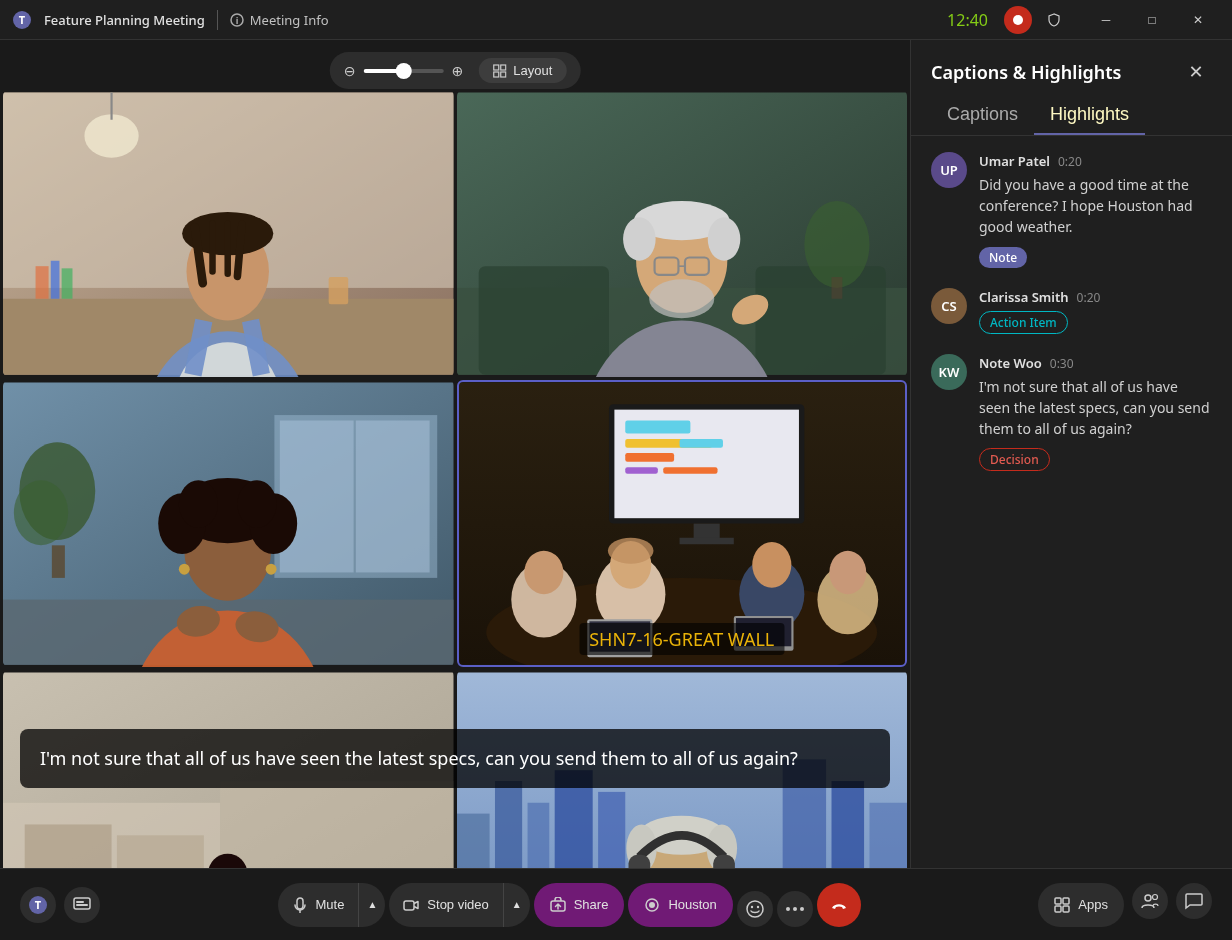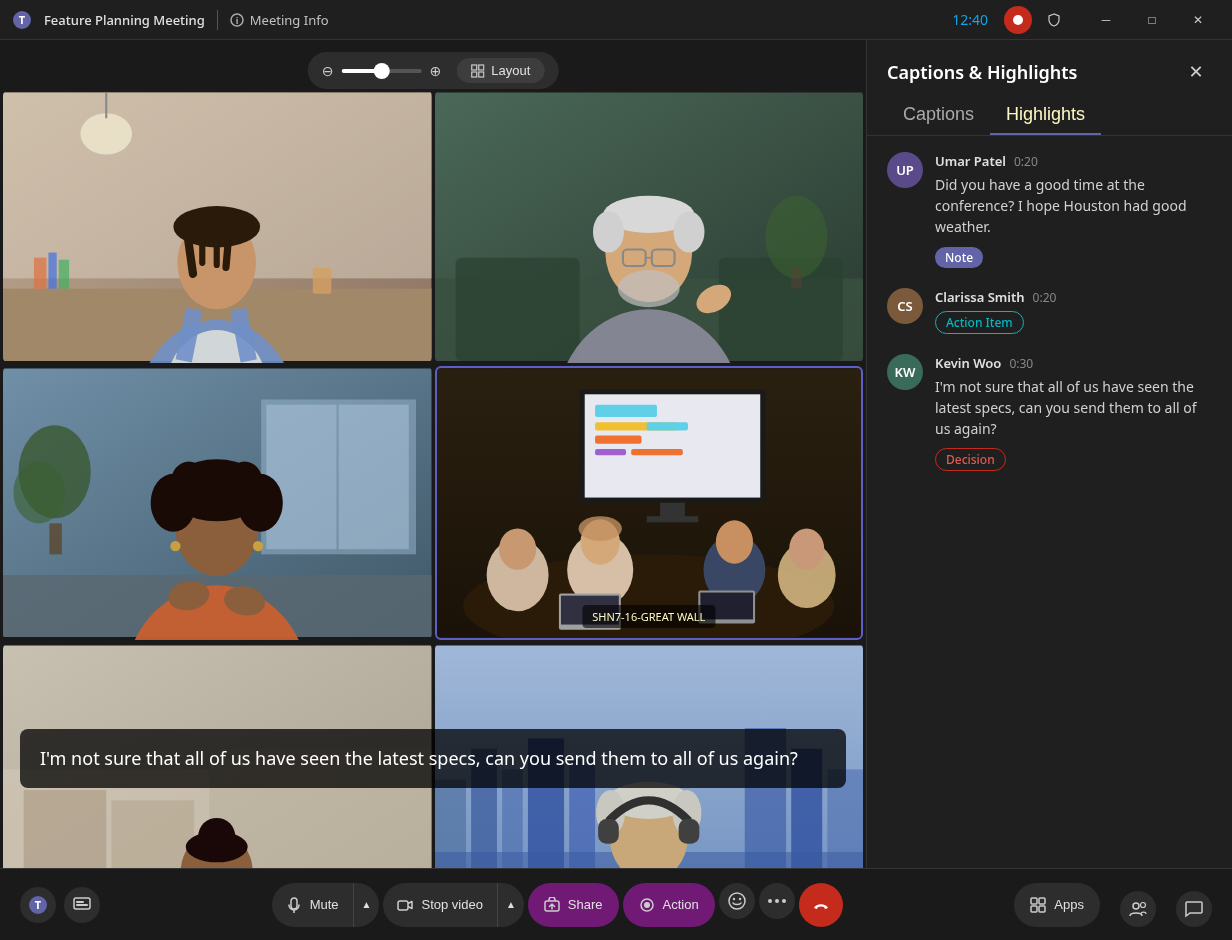--- a/index.html
+++ b/index.html
@@ -54,22 +54,22 @@
       font-size: 13px;
       color: #c0c0c0;
       cursor: pointer;
     }
     .title-bar-right {
       display: flex;
       align-items: center;
       gap: 8px;
     }
     .title-time {
-      font-size: 14px;
-      color: #0ea5e9;
+      font-size: 16px;
+      color: #84cc16;
       margin-right: 8px;
     }
     .title-btn {
       width: 28px;
       height: 28px;
       border-radius: 50%;
       display: flex;
       align-items: center;
       justify-content: center;
       background: transparent;
@@ -174,22 +174,22 @@
       margin-left: 8px;
     }
 
     
     .room-label {
       position: absolute;
       bottom: 12px;
       left: 50%;
       transform: translateX(-50%);
       background: rgba(0,0,0,0.6);
-      color: #fef9c3;
-      font-size: 11px;
+      color: #eab308;
+      font-size: 18px;
       padding: 4px 10px;
       border-radius: 4px;
       white-space: nowrap;
     }
 
     
     .caption-overlay {
       position: absolute;
       bottom: 80px;
       left: 20px;
@@ -198,21 +198,21 @@
       border-radius: 8px;
       padding: 16px 20px;
       font-size: 18px;
       color: #fff;
       line-height: 1.5;
       z-index: 5;
     }
 
     
     .sidebar {
-      width: 366px;
+      width: 322px;
       background: #1f1f1f;
       display: flex;
       flex-direction: column;
       border-left: 1px solid #333;
       flex-shrink: 0;
     }
 
     .sidebar-header {
       display: flex;
       align-items: center;
@@ -335,27 +335,27 @@
       border-top: 1px solid #333;
       flex-shrink: 0;
     }
     .toolbar-left {
       display: flex;
       align-items: center;
       gap: 8px;
     }
     .toolbar-center {
       display: flex;
+      align-items: flex-end;
+      gap: 4px;
+    }
+    .toolbar-right {
+      display: flex;
       align-items: flex-start;
-      gap: 4px;
-    }
-    .toolbar-right {
-      display: flex;
-      align-items: flex-end;
-      gap: 20px;
+      gap: 8px;
     }
     .tool-btn {
       background: #701a75;
       border: none;
       color: #e0e0e0;
       border-radius: 24px;
       padding: 10px 16px;
       font-size: 13px;
       cursor: pointer;
       display: flex;
@@ -799,21 +799,21 @@
             <span class="highlight-time">0:20</span>
           </div>
           <span class="tag tag-action">Action Item</span>
         </div>
       </div>
 
       <div class="highlight-item">
         <div class="avatar avatar-3">KW</div>
         <div class="highlight-content">
           <div class="highlight-meta">
-            <span class="highlight-name">Kevin Woo</span>
+            <span class="highlight-name">Note Woo</span>
             <span class="highlight-time">0:30</span>
           </div>
           <p class="highlight-text">I'm not sure that all of us have seen the latest specs, can you send them to all of us again?</p>
           <span class="tag tag-decision">Decision</span>
         </div>
       </div>
 
     </div>
   </div>
 
@@ -870,21 +870,21 @@
         <path d="M8 7v5M5.5 9.5L8 7l2.5 2.5" stroke="#ccc" stroke-width="1.5" stroke-linecap="round"></path>
       </svg>
       <span>Share</span>
     </button>
 
     <button class="tool-btn">
       <svg width="16" height="16" viewBox="0 0 16 16" fill="none">
         <circle cx="8" cy="8" r="6" stroke="#ccc" stroke-width="1.5"></circle>
         <circle cx="8" cy="8" r="3" fill="#ccc"></circle>
       </svg>
-      <span>Action</span>
+      <span>Houston</span>
     </button>
 
     <button class="tool-btn-icon">
       <svg width="20" height="20" viewBox="0 0 20 20" fill="none">
         <circle cx="10" cy="10" r="8" stroke="#ccc" stroke-width="1.5"></circle>
         <circle cx="7" cy="8" r="1.2" fill="#ccc"></circle>
         <circle cx="13" cy="8" r="1.2" fill="#ccc"></circle>
         <path d="M6 12c1 2 7 2 8 0" stroke="#ccc" stroke-width="1.5" stroke-linecap="round"></path>
       </svg>
     </button>

